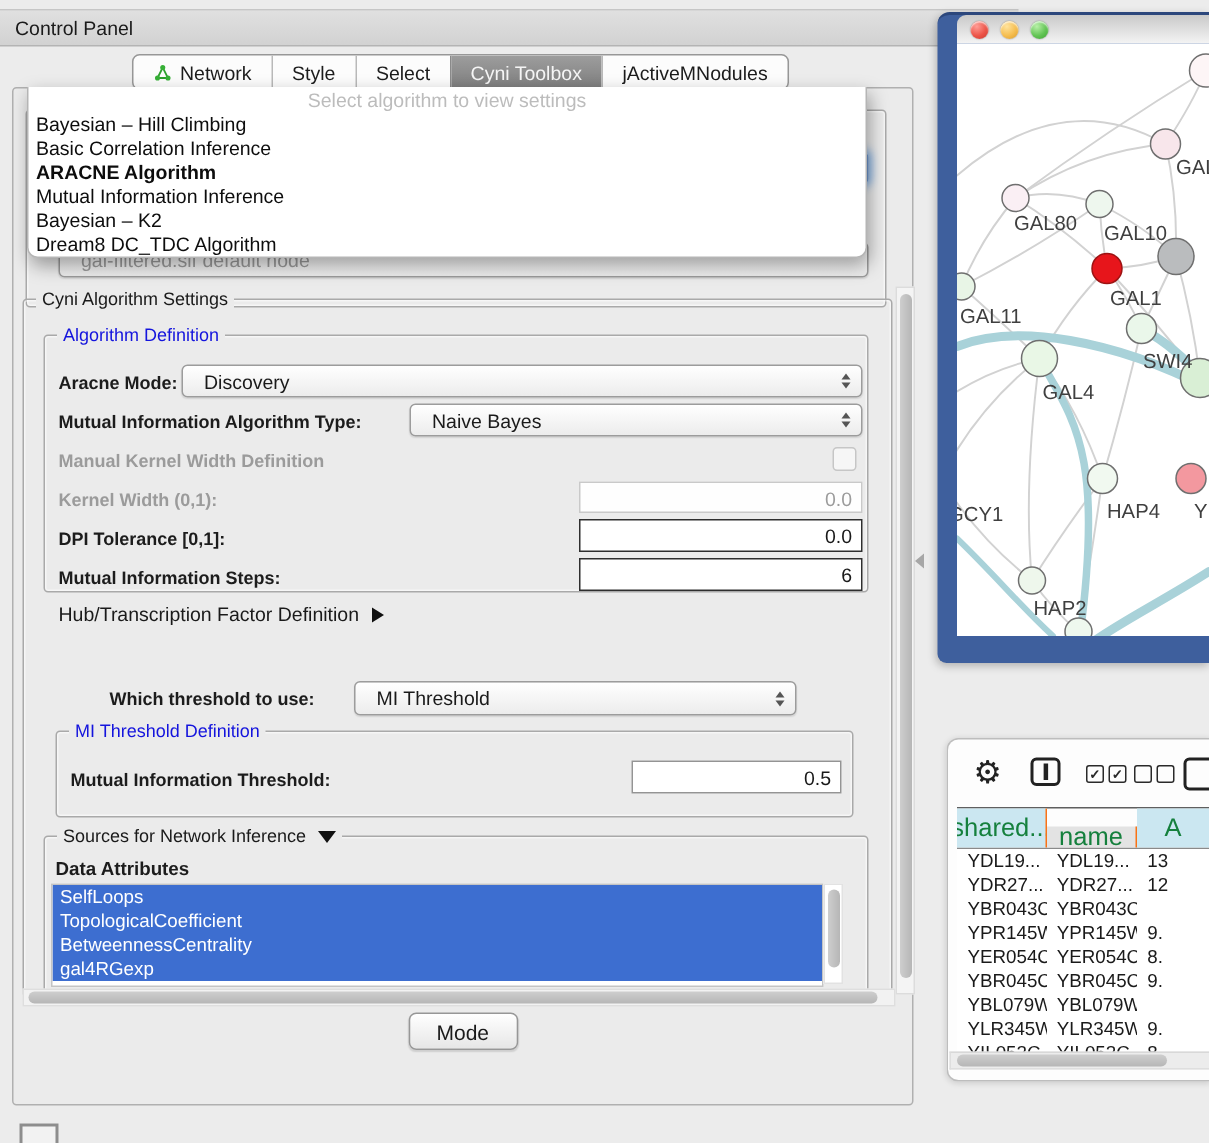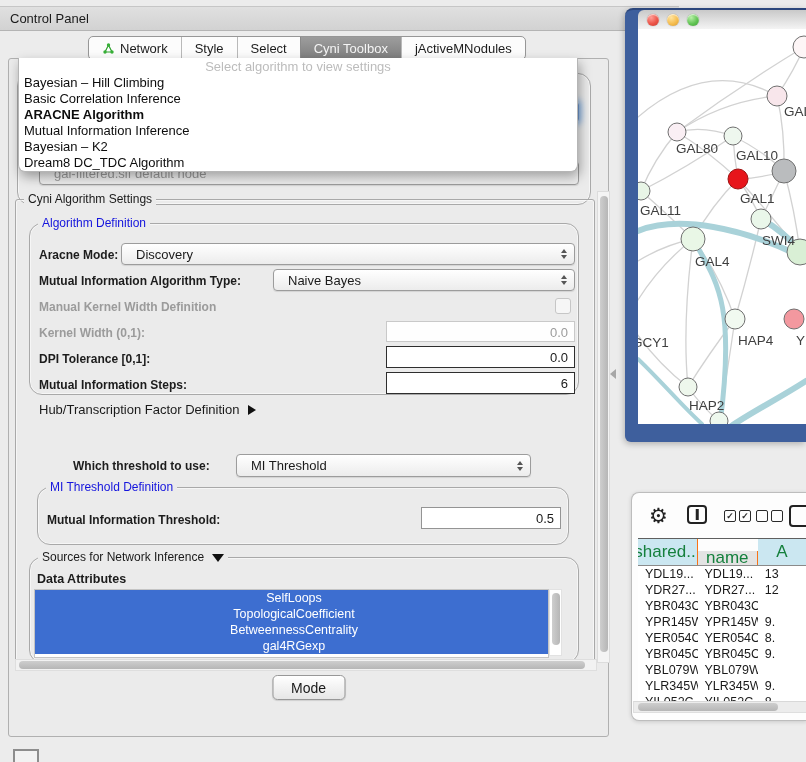--- a/index.html
+++ b/index.html
@@ -17,21 +17,21 @@
        background:#fcfcfc;height:22px;box-shadow:0 1px 1px rgba(0,0,0,.08);}
   .seg .tab{display:flex;align-items:center;padding:0 13px;font-size:13px;border-left:1px solid #b9b9b9;
        color:#1c1c1c;cursor:pointer;white-space:nowrap;}
   .seg .tab:first-child{border-left:none;}
   .seg .tab.sel{background:linear-gradient(#9d9d9d,#7e7e7e);color:#f5f5f5;border-left-color:#8a8a8a;}
   #tabbar{left:88px;top:36px;}
   #bottom-tabs{left:50%;transform:translateX(-50%);top:649px;}
   
   #panel{position:absolute;left:8px;top:58px;width:601px;height:679px;box-sizing:border-box;
     border:1px solid #b0b0b0;border-radius:3px;background:#ebebeb;}
-  .group{position:absolute;border:1px solid #a9a9a9;border-radius:13px;box-shadow:inset 0 0 0 1px rgba(255,255,255,.55);}
+  .group{position:absolute;border:1px solid #a9a9a9;border-radius:3px;box-shadow:inset 0 0 0 1px rgba(255,255,255,.55);}
   .legend{position:absolute;top:-8px;left:8px;background:#ebebeb;padding:0 4px;font-size:12px;line-height:14px;white-space:nowrap;}
   .legend.blue{color:#1414dd;} .legend.green{color:#18c518;} .legend.gray{color:#9a9a9a;}
   .lbl{position:absolute;font-size:12px;font-weight:bold;color:#1c1c1c;white-space:nowrap;}
   .lbl.dis{color:#9b9b9b;}
   .combo{position:absolute;box-sizing:border-box;height:22px;background:linear-gradient(#ffffff,#ececec);
     border:1px solid #9c9c9c;border-radius:4px;font-size:13px;display:flex;align-items:center;
     padding-left:14px;box-shadow:0 1px 1px rgba(0,0,0,.1);cursor:pointer;}
   .combo .spin{position:absolute;right:7px;top:50%;transform:translateY(-50%);display:flex;flex-direction:column;gap:2px;}
   .combo .up{width:0;height:0;border:3.5px solid transparent;border-bottom:4.5px solid #555;border-top:none;}
   .combo .dn{width:0;height:0;border:3.5px solid transparent;border-top:4.5px solid #555;border-bottom:none;}
@@ -39,21 +39,21 @@
   .combo.dis{color:#9c9c9c;}
   .field{position:absolute;box-sizing:border-box;background:#fff;border:1px solid #2e2e2e;font-size:13px;
     text-align:right;padding:3px 6px;cursor:text;}
   .field.soft{border-color:#949494;} .field.dis{border-color:#c9c9c9;color:#9c9c9c;background:#fefefe;cursor:default;}
   .tri-right{display:inline-block;width:0;height:0;border-top:5.5px solid transparent;border-bottom:5.5px solid transparent;
     border-left:8px solid #101010;margin-left:9px;vertical-align:-1px;}
   .tri-down{display:inline-block;width:0;height:0;border-left:6px solid transparent;border-right:6px solid transparent;
     border-top:8px solid #101010;margin-left:8px;vertical-align:-1px;}
   .checkbox{position:absolute;width:14px;height:14px;border:1px solid #c6c6c6;border-radius:3px;background:#f6f6f6;cursor:pointer;}
   
-  #attr-list{position:absolute;background:#fff;border:1px solid #c4c4c4;overflow:hidden;text-align:center;}
+  #attr-list{position:absolute;background:#fff;border:1px solid #c4c4c4;overflow:hidden;}
   .attr-item{height:16px;line-height:16px;font-size:12.5px;padding-left:5px;color:#111;cursor:pointer;}
   .attr-item.sel{background:#3d6ed0;color:#fff;}
   .vscroll{position:absolute;background:#f4f4f4;border:1px solid #dcdcdc;box-sizing:border-box;}
   .vthumb{position:absolute;left:50%;transform:translateX(-50%);width:8px;border-radius:5px;
     background:linear-gradient(90deg,#cecece,#b6b6b6);cursor:grab;}
   .hscroll{position:absolute;background:#f2f2f2;border:1px solid #dedede;box-sizing:border-box;}
   .hthumb{position:absolute;top:50%;transform:translateY(-50%);height:8px;border-radius:5px;
     background:linear-gradient(#cecece,#b6b6b6);cursor:grab;}
   #apply-btn{position:absolute;left:50%;transform:translateX(-50%);top:616px;height:23px;padding:0 18px;
     background:linear-gradient(#ffffff,#e6e6e6);border:1px solid #979797;border-radius:5px;font-size:14px;

